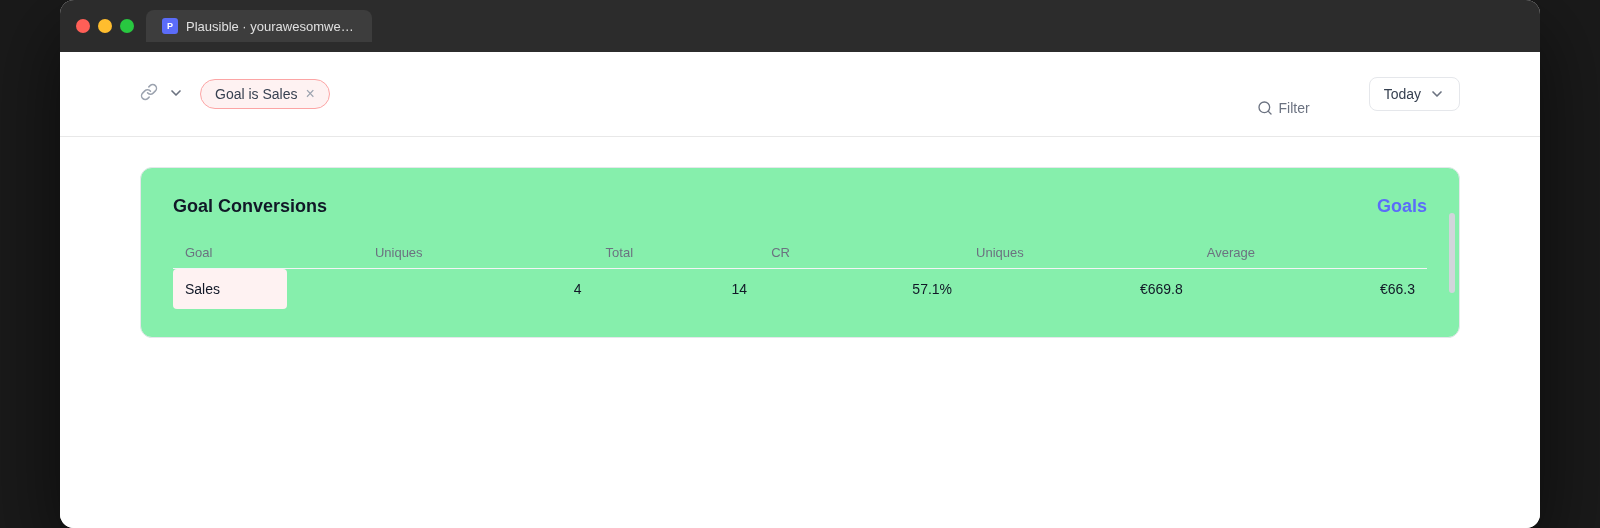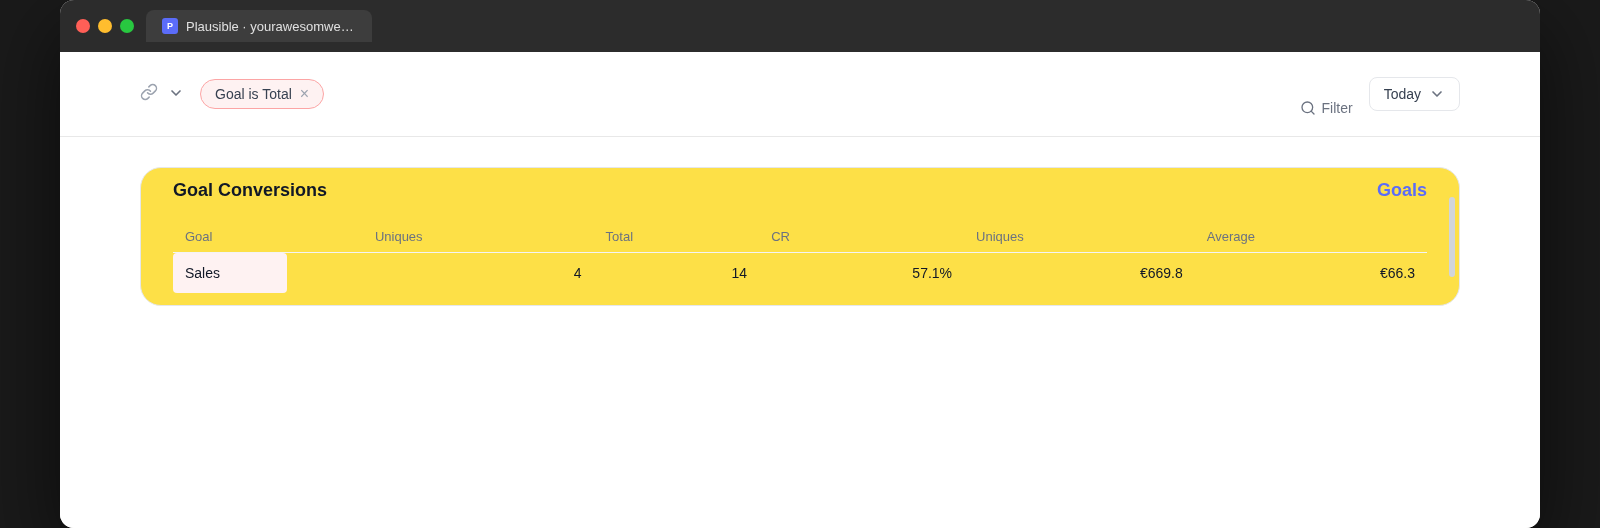--- a/index.html
+++ b/index.html
@@ -157,31 +157,32 @@
       display: flex;
       align-items: flex-end;
       gap: 8px;
       border: 1px solid #e5e7eb;
       border-radius: 8px;
       padding: 8px 14px;
       font-size: 14px;
       color: #374151;
       cursor: pointer;
       background: white;
+      margin-left: 43px;
     }
 
     .main-content {
       padding: 30px 80px;
     }
 
     .card {
       border: 1px solid #e5e7eb;
-      border-radius: 21px;
-      padding: 12px 32px;
-      background: #fde047;
+      border-radius: 12px;
+      padding: 28px 32px;
+      background: #86efac;
       position: relative;
     }
 
     .card-header {
       display: flex;
       align-items: center;
       justify-content: space-between;
       margin-bottom: 20px;
     }
 
@@ -276,21 +277,21 @@
           </svg>
         </span>
         <span class="chevron-icon">
           <svg width="16" height="16" viewBox="0 0 24 24" fill="none" stroke="#6b7280" stroke-width="2.5" stroke-linecap="round" stroke-linejoin="round">
             <polyline points="6 9 12 15 18 9"></polyline>
           </svg>
         </span>
       </div>
 
       <div class="filter-badge">
-        <span>Goal is Total</span>
+        <span>Goal is Sales</span>
         <span class="filter-badge-close">×</span>
       </div>
 
       <div class="nav-right">
         <button class="filter-btn">
           <svg width="16" height="16" viewBox="0 0 24 24" fill="none" stroke="#6b7280" stroke-width="2" stroke-linecap="round" stroke-linejoin="round">
             <circle cx="11" cy="11" r="8"></circle>
             <line x1="21" y1="21" x2="16.65" y2="16.65"></line>
           </svg>
           <span>Filter</span>

